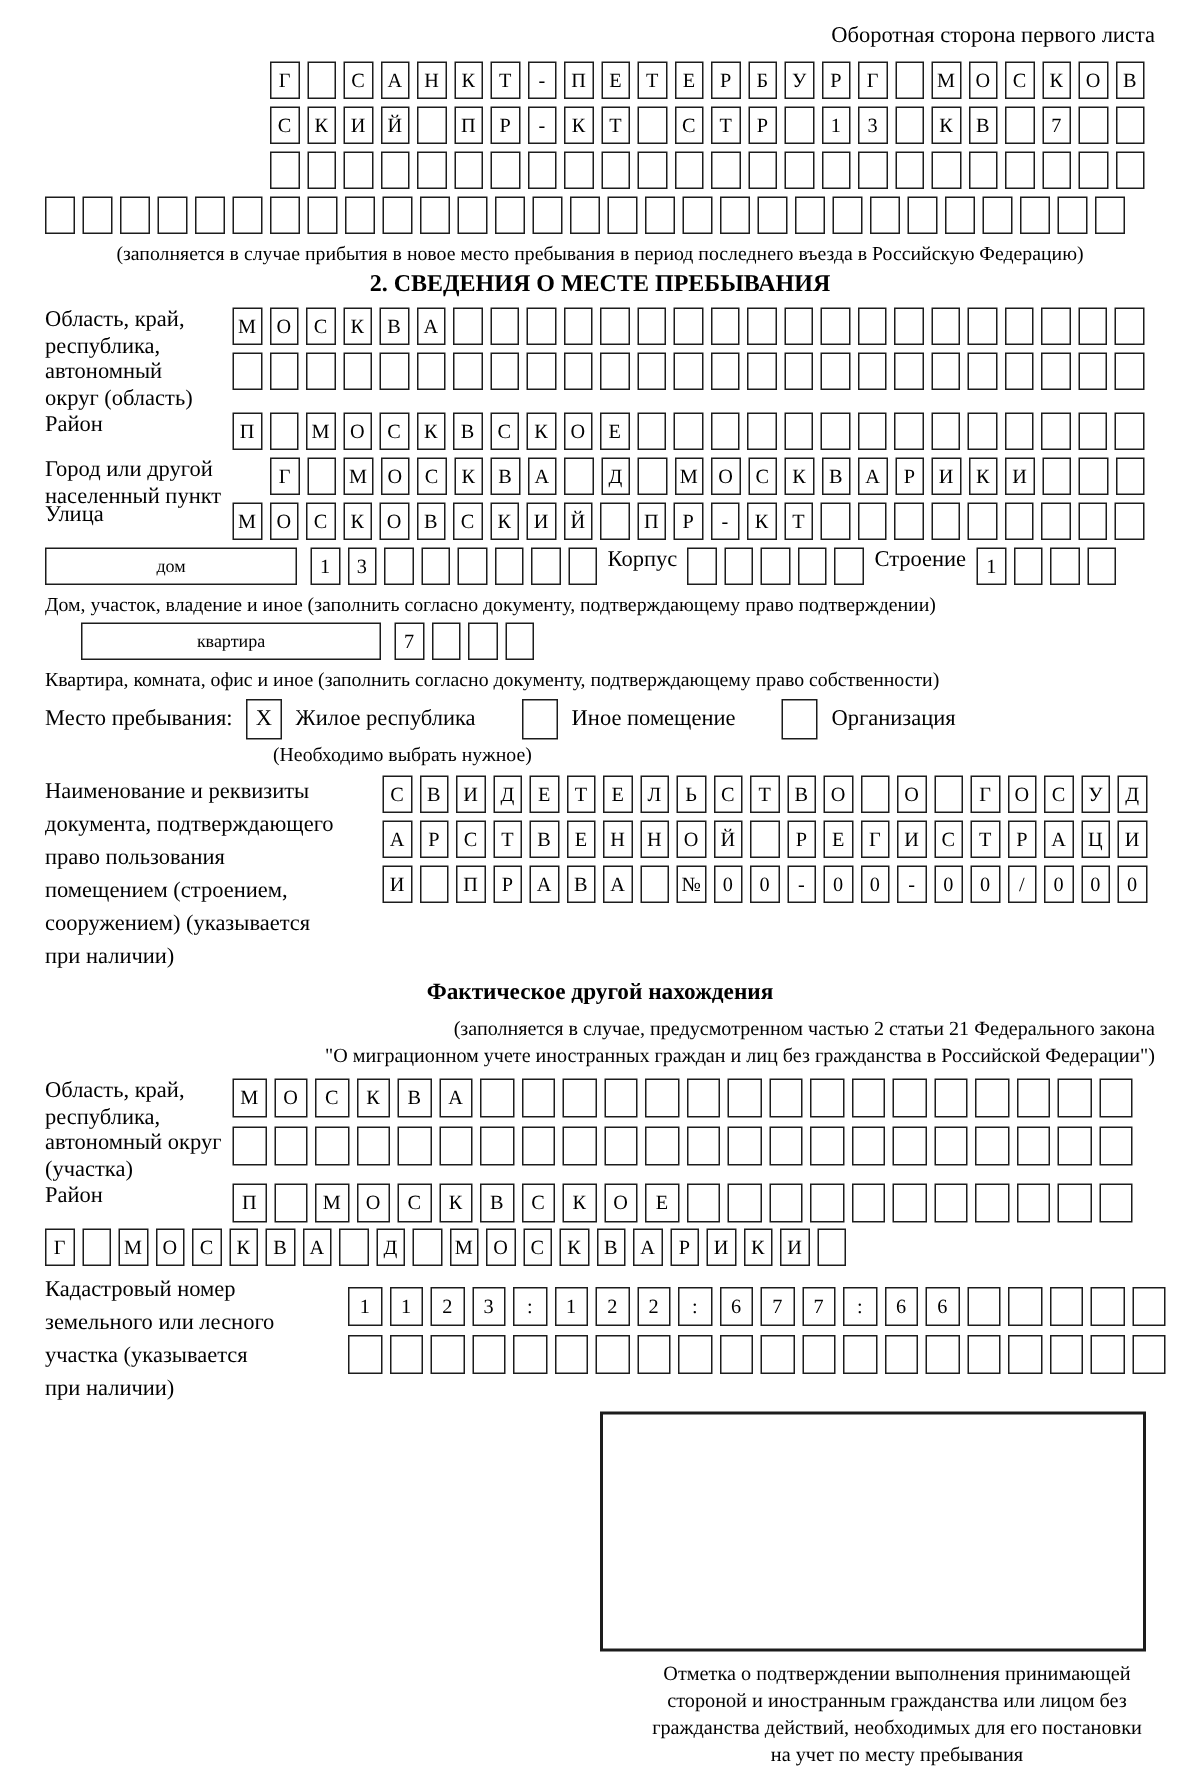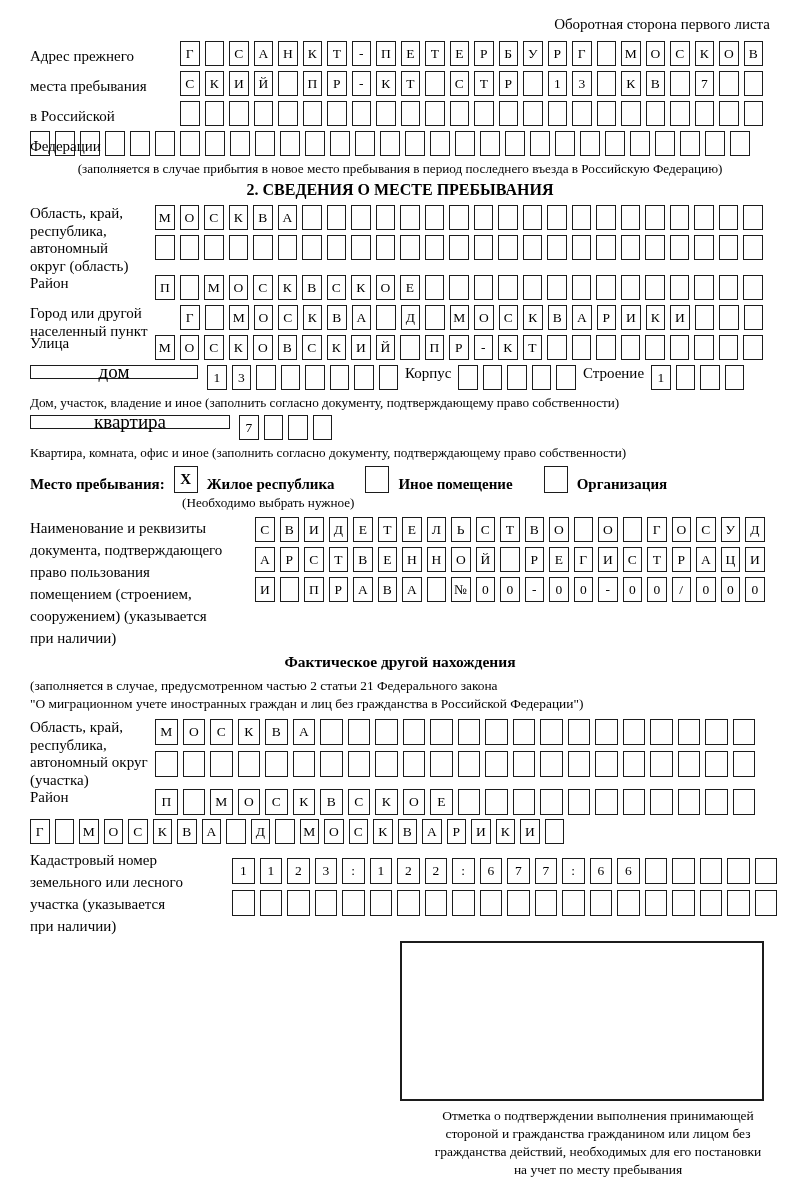--- a/index.html
+++ b/index.html
@@ -42,38 +42,38 @@
   .frow-c { display: flex; align-items: flex-start; height: 25px; margin-bottom: 5px; }
   .label { font-size: 15px; }
   .w125 { flex: 0 0 125px; }
   .w150 { flex: 0 0 150px; }
   .w202 { flex: 0 0 202px; }
   .w225 { flex: 0 0 225px; }
   .lh17 { line-height: 17.5px; }
   .lh22 { line-height: 22px; }
 
   .named-rect {
-    border: 1.8px solid #1c1c1c; height: 14px;
+    border: 1.8px solid #1c1c1c; height: 25px;
     display: flex; align-items: center; justify-content: center;
-    font-size: 19px; flex: 0 0 auto;
+    font-size: 12px; flex: 0 0 auto;
   }
   .inline-label { font-size: 15px; padding: 0 7px; white-space: nowrap; }
 
   .chk {
     width: 24px; height: 27px; flex: 0 0 auto;
     border: 1.6px solid #1c1c1c;
     display: flex; align-items: center; justify-content: center;
     font-size: 15px;
   }
-  .stayrow { display: flex; align-items: flex-end; height: 28px; gap: 9px; font-weight: bold; }
+  .stayrow { display: flex; align-items: center; height: 28px; gap: 9px; }
   .opt-label { font-size: 15px; margin-right: 22px; }
   .stay-note { font-size: 13.2px; padding-left: 152px; margin: 2px 0 6px 0; }
 
   .fact-title { font-size: 15.5px; font-weight: bold; text-align: center; margin: 4px 0 6px 0; }
-  .fact-note { font-size: 13.4px; text-align: left; line-height: 18px; }
+  .fact-note { font-size: 13.4px; text-align: right; line-height: 18px; }
   .mb6 { margin-bottom: 6px; }
 
   .cad-rows { padding-top: 9px; }
 
   .confirm-box {
     width: 364px; height: 160px;
     border: 2px solid #1c1c1c;
     margin: 4px 0 6px 370px;
   }
   .confirm-caption {
@@ -82,26 +82,20 @@
   }
 </style>
 </head>
 <body>
 
 <div class="page">
 
   <div class="header-note">Оборотная сторона первого листа</div>
 
   <div class="rel">
-    <div class="abs-label w150">
-      <div>Адрес прежнего</div>
-      <div>места пребывания</div>
-      <div>в Российской</div>
-      <div>Федерации</div>
-    </div>
     <div class="indent150">
       <div class="boxrow">
           <span class="cell">Г</span>
           <span class="cell"></span>
           <span class="cell">С</span>
           <span class="cell">А</span>
           <span class="cell">Н</span>
           <span class="cell">К</span>
           <span class="cell">Т</span>
           <span class="cell">-</span>
@@ -392,24 +386,24 @@
         <span class="cell"></span>
       </div>
     <div class="inline-label">Строение</div>
     <div class="boxrow" style="margin-bottom:0">
         <span class="cell">1</span>
         <span class="cell"></span>
         <span class="cell"></span>
         <span class="cell"></span>
       </div>
   </div>
-  <div class="note">Дом, участок, владение и иное (заполнить согласно документу, подтверждающему право собственности)</div>
+  <div class="note">Дом, участок, владение и иное (заполнить согласно документу, подтверждающему право подтверждении)</div>
 
   <div class="frow-c">
-    <div class="named-rect" style="width:200px; margin-right:9px;">квартира</div>
+    <div class="named-rect" style="width:200px; margin-right:9px;margin-left:24px;">квартира</div>
     <div class="boxrow" style="margin-bottom:0">
         <span class="cell">7</span>
         <span class="cell"></span>
         <span class="cell"></span>
         <span class="cell"></span>
       </div>
   </div>
   <div class="note">Квартира, комната, офис и иное (заполнить согласно документу, подтверждающему право собственности)</div>
 
   <div class="stayrow">
@@ -674,18 +668,18 @@
           <span class="cell"></span>
           <span class="cell"></span>
           <span class="cell"></span>
         </div>
     </div>
   </div>
 
   <div class="confirm-box"></div>
   <div class="confirm-caption">
     <div>Отметка о подтверждении выполнения принимающей</div>
-    <div>стороной и гражданства гражданином или лицом без</div>
+    <div>стороной и иностранным гражданства или лицом без</div>
     <div>гражданства действий, необходимых для его постановки</div>
     <div>на учет по месту пребывания</div>
   </div>
 
 </div>
 
 </body></html>

